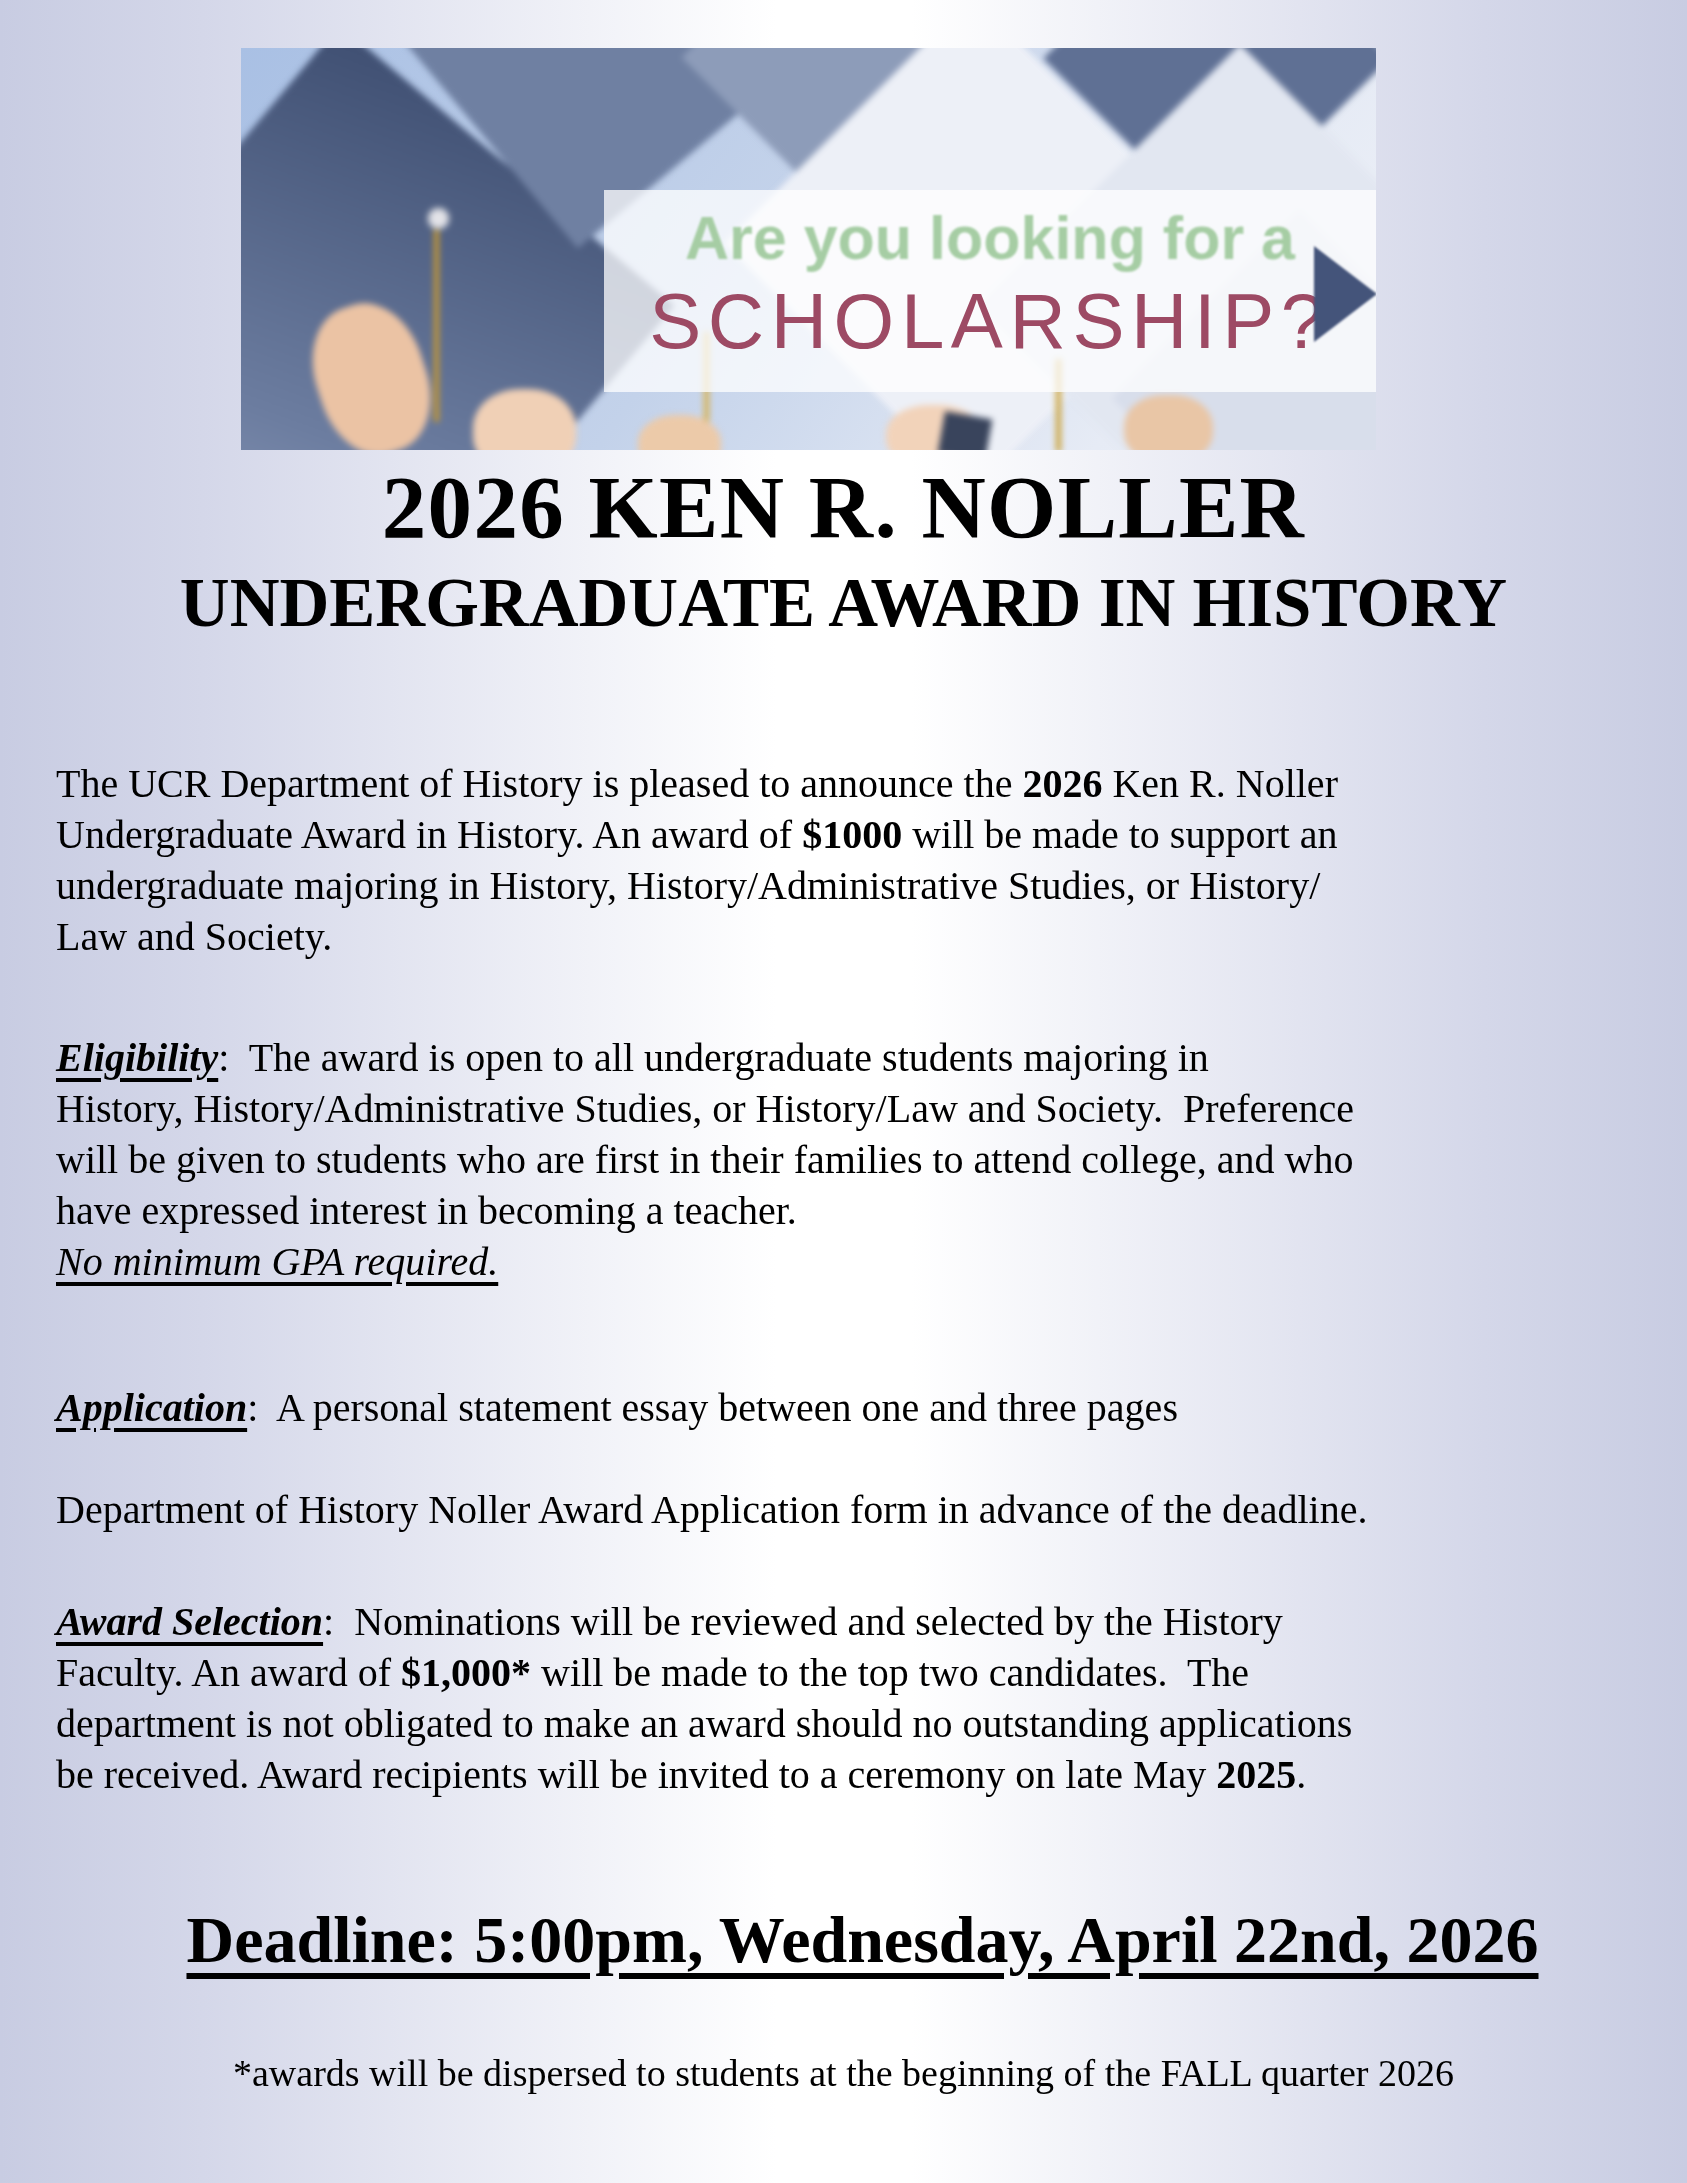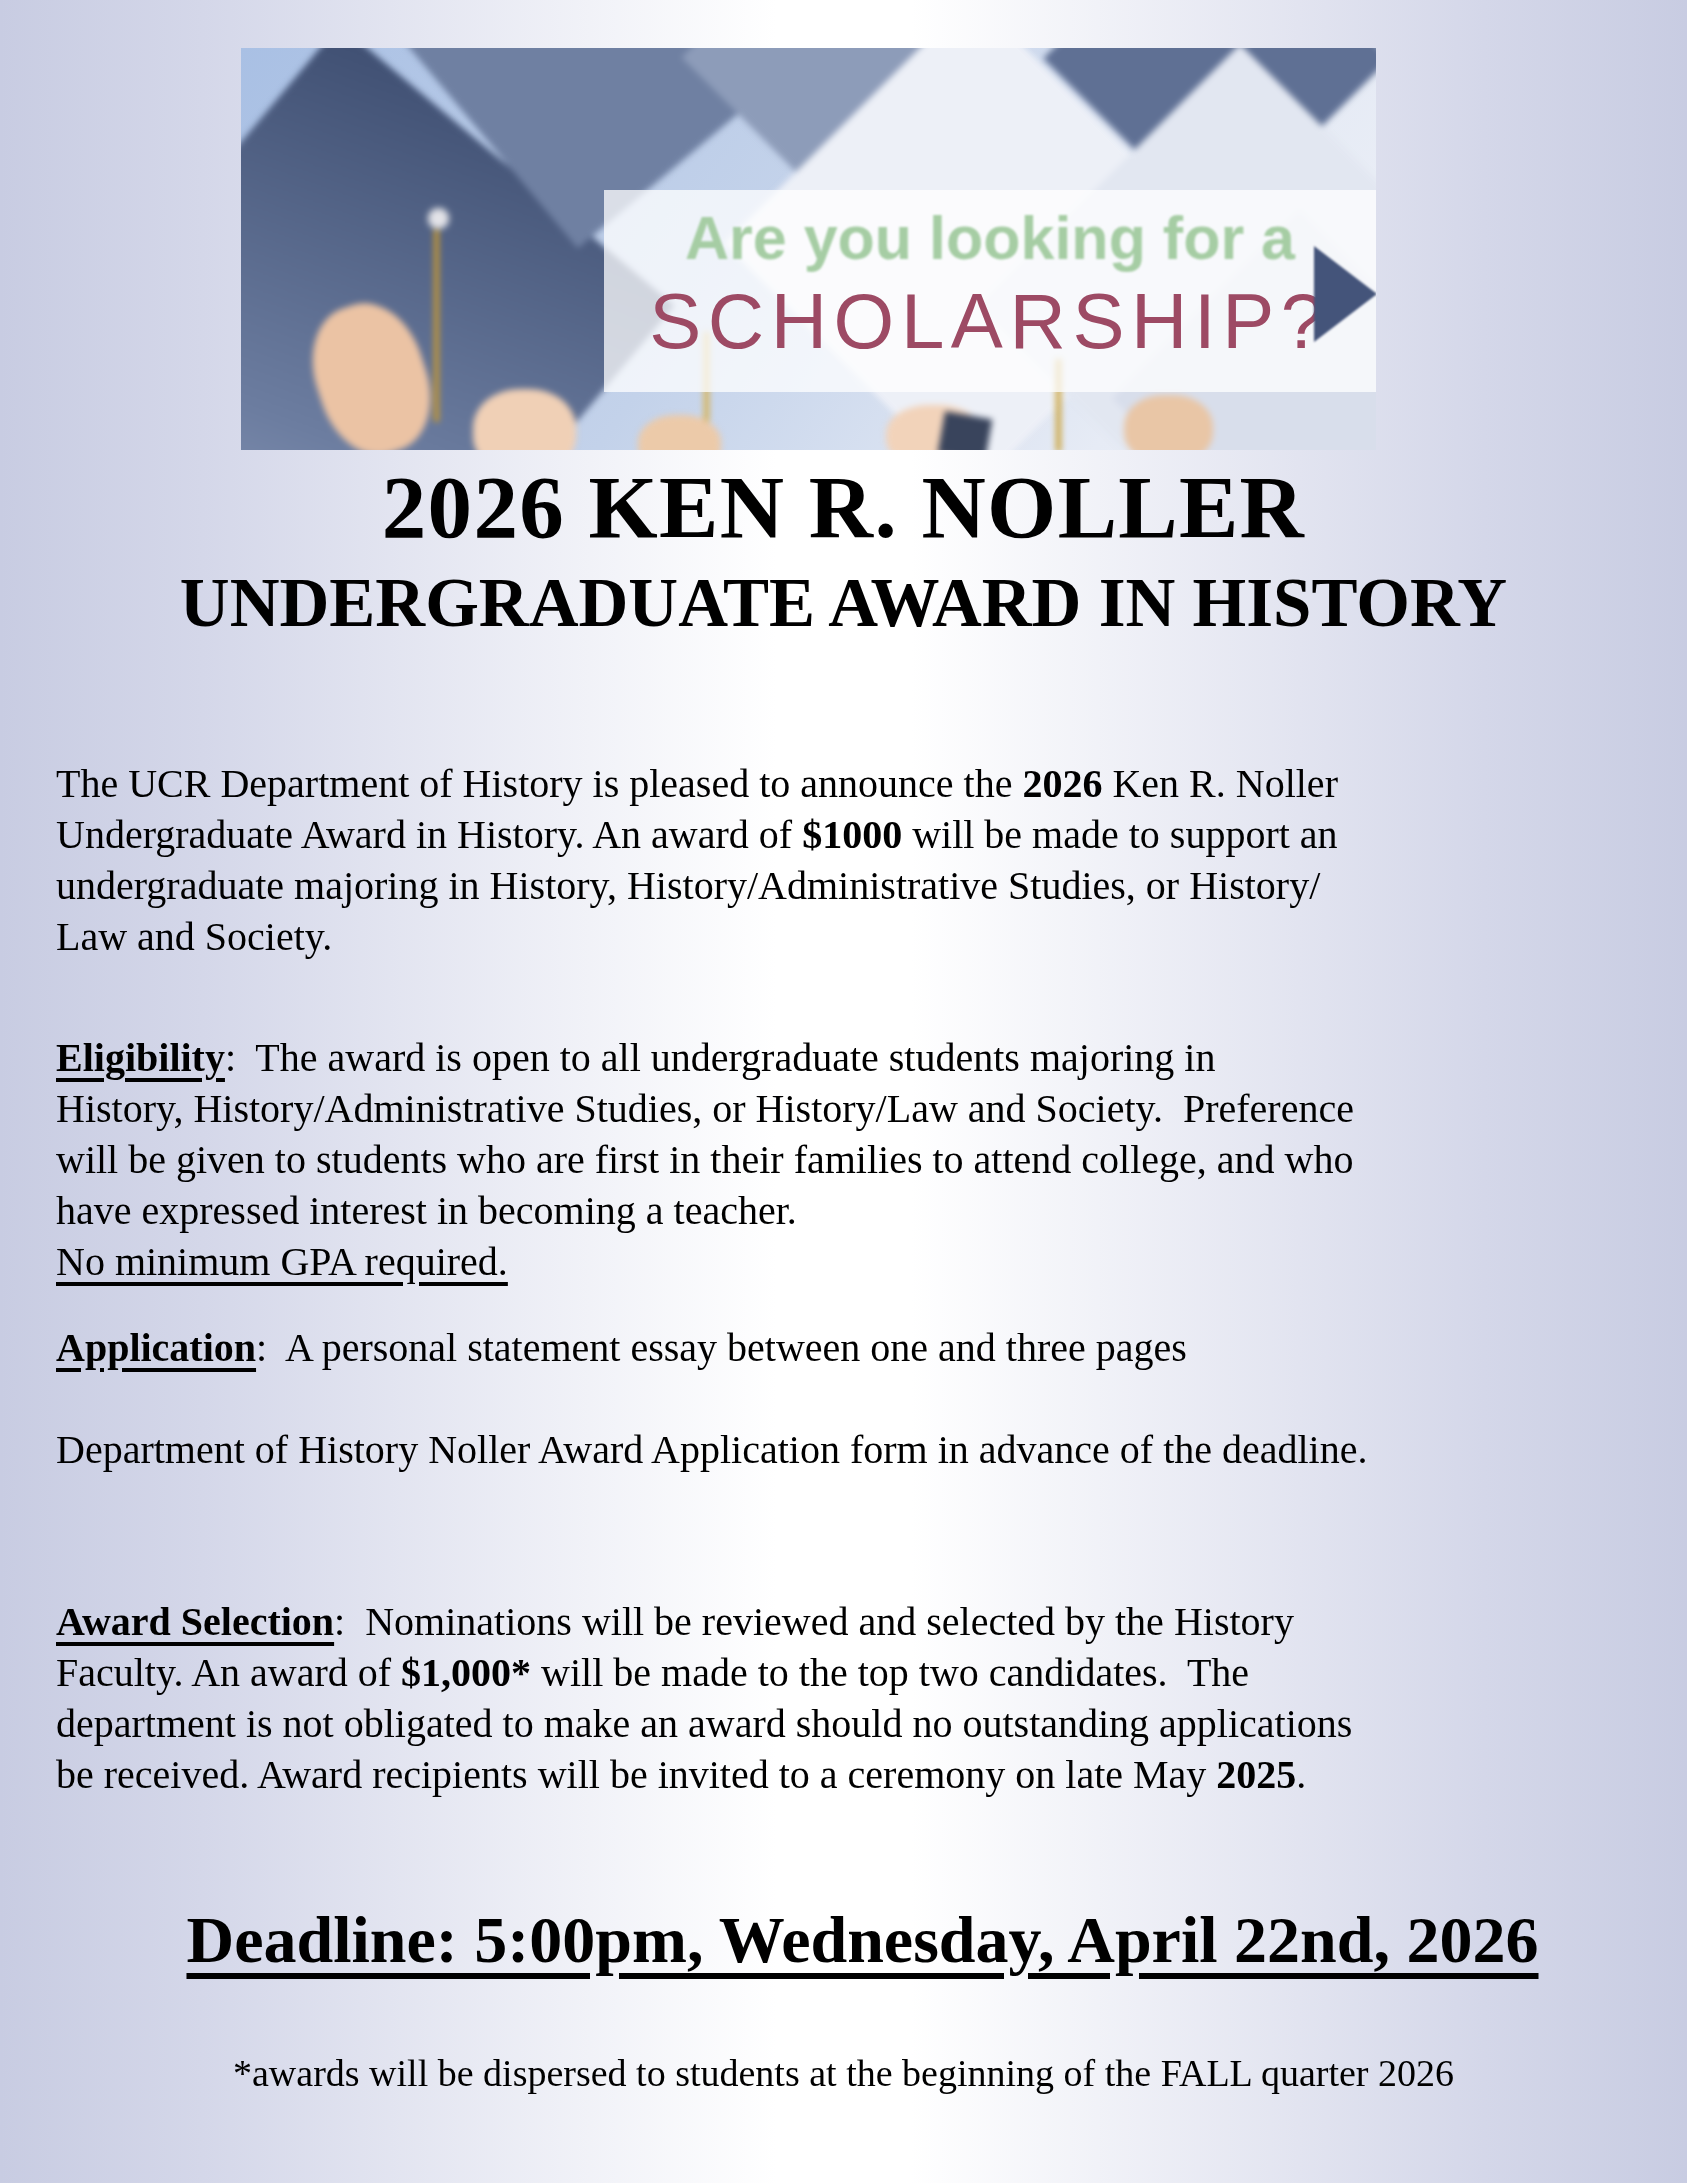--- a/index.html
+++ b/index.html
@@ -71,24 +71,24 @@
   .subtitle{
     position:absolute;left:0;top:564px;width:1687px;text-align:center;
     font-weight:bold;font-size:69px;line-height:79px;
   }
   .para{
     position:absolute;left:56px;width:1594px;
     font-size:40px;line-height:51px;white-space:pre-wrap;
   }
   .para-intro{top:718px;}
   .para-eligibility{top:992px;}
-  .para-application{top:1282px;}
+  .para-application{top:1342px;}
   .para-award{top:1556px;}
   .b{font-weight:bold;}
-  .u{text-decoration:underline;text-decoration-thickness:4px;text-underline-offset:7.3px;}
+  .u{text-decoration:underline;text-decoration-thickness:4px;text-underline-offset:7.3px;font-style:italic;}
   .deadline{
     position:absolute;left:0;top:1900px;width:1687px;text-align:center;
     font-weight:bold;font-size:66px;line-height:79px;
     text-decoration:underline;text-decoration-thickness:6px;text-underline-offset:10.6px;padding-left:19px;
   }
   .footnote{
     position:absolute;left:0;top:2050px;width:1687px;text-align:center;
     font-size:38px;line-height:46px;
   }
 </style>

